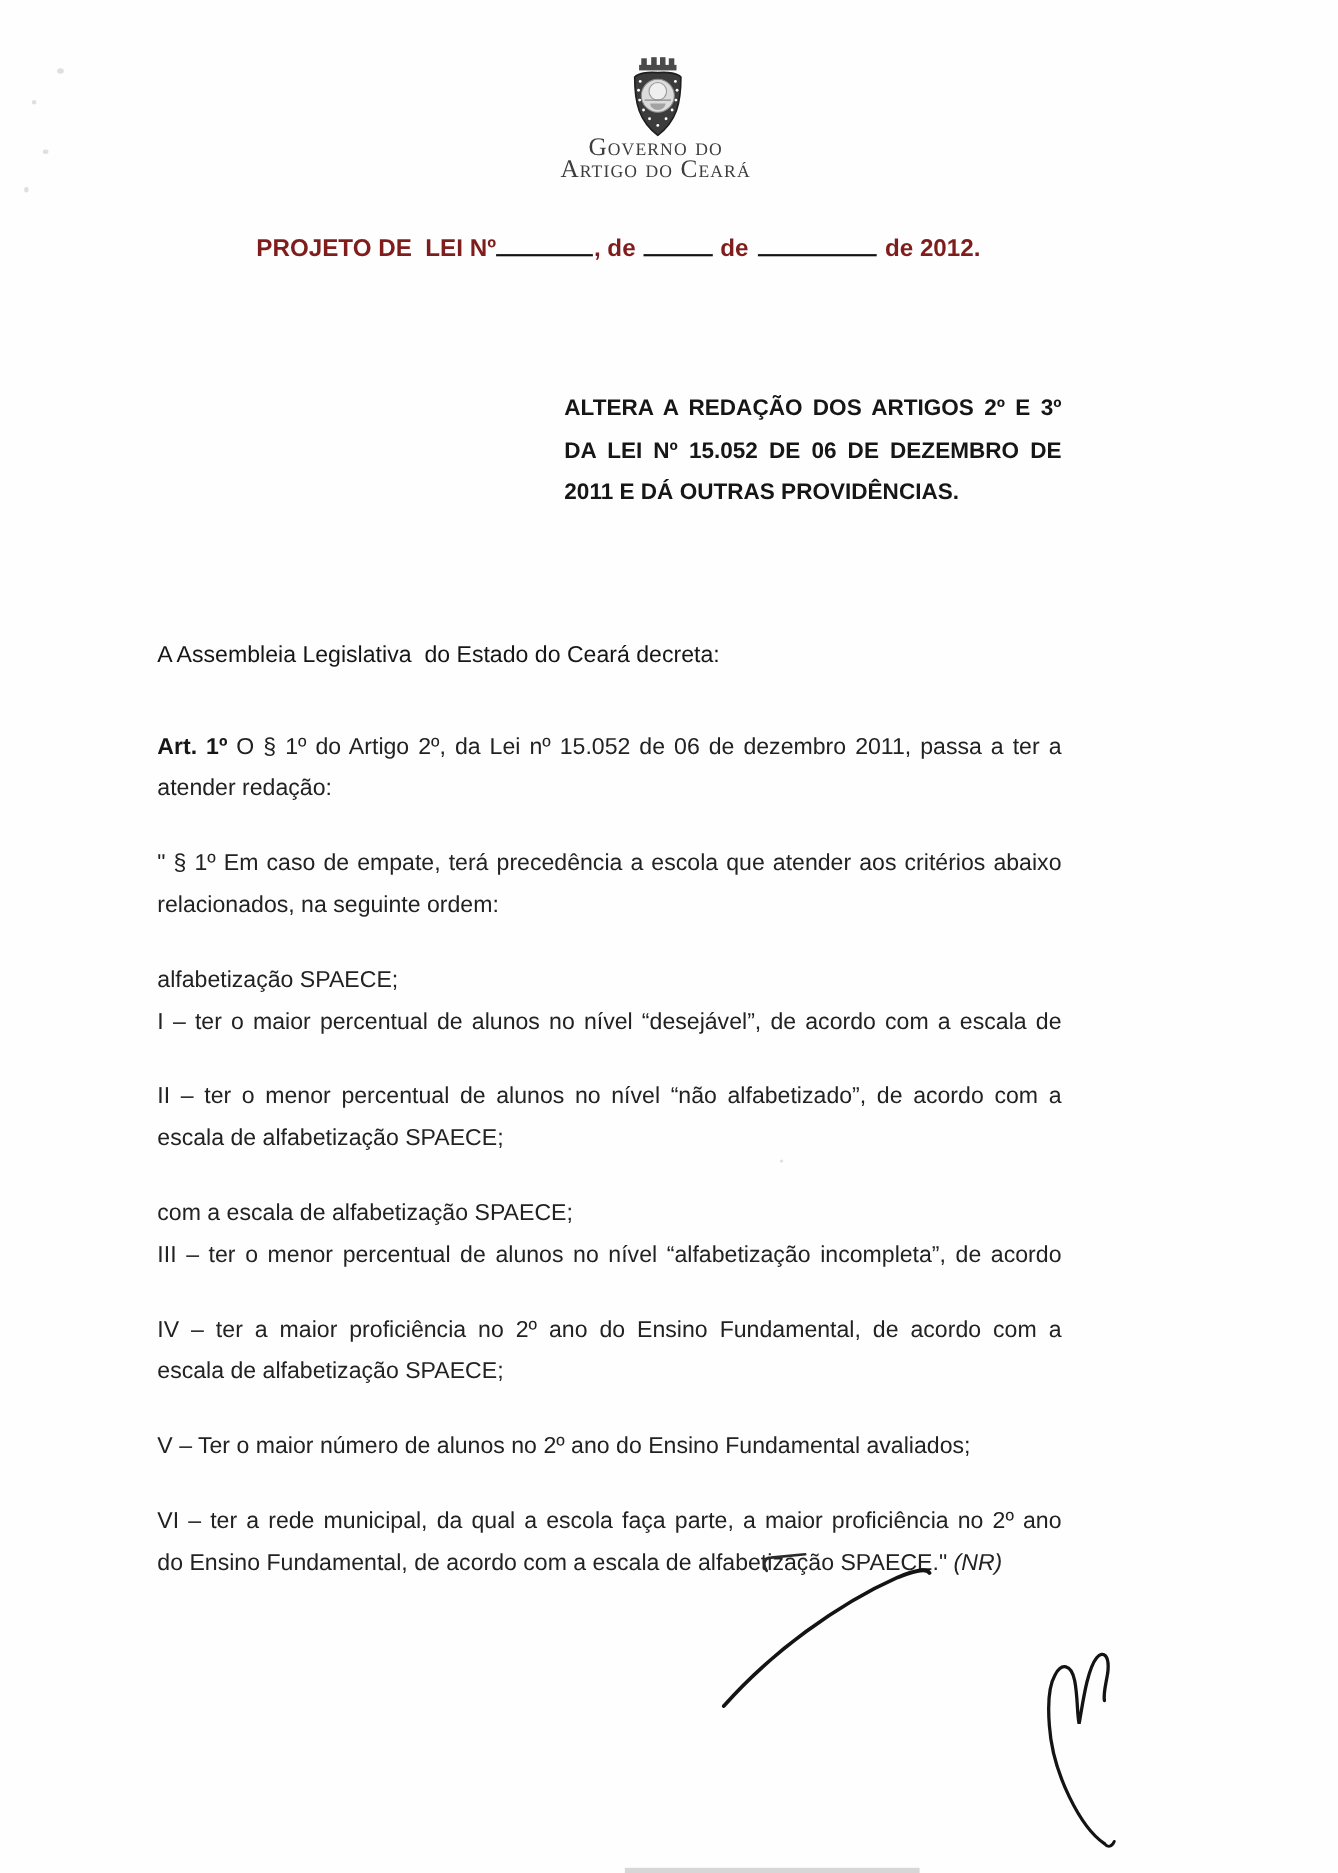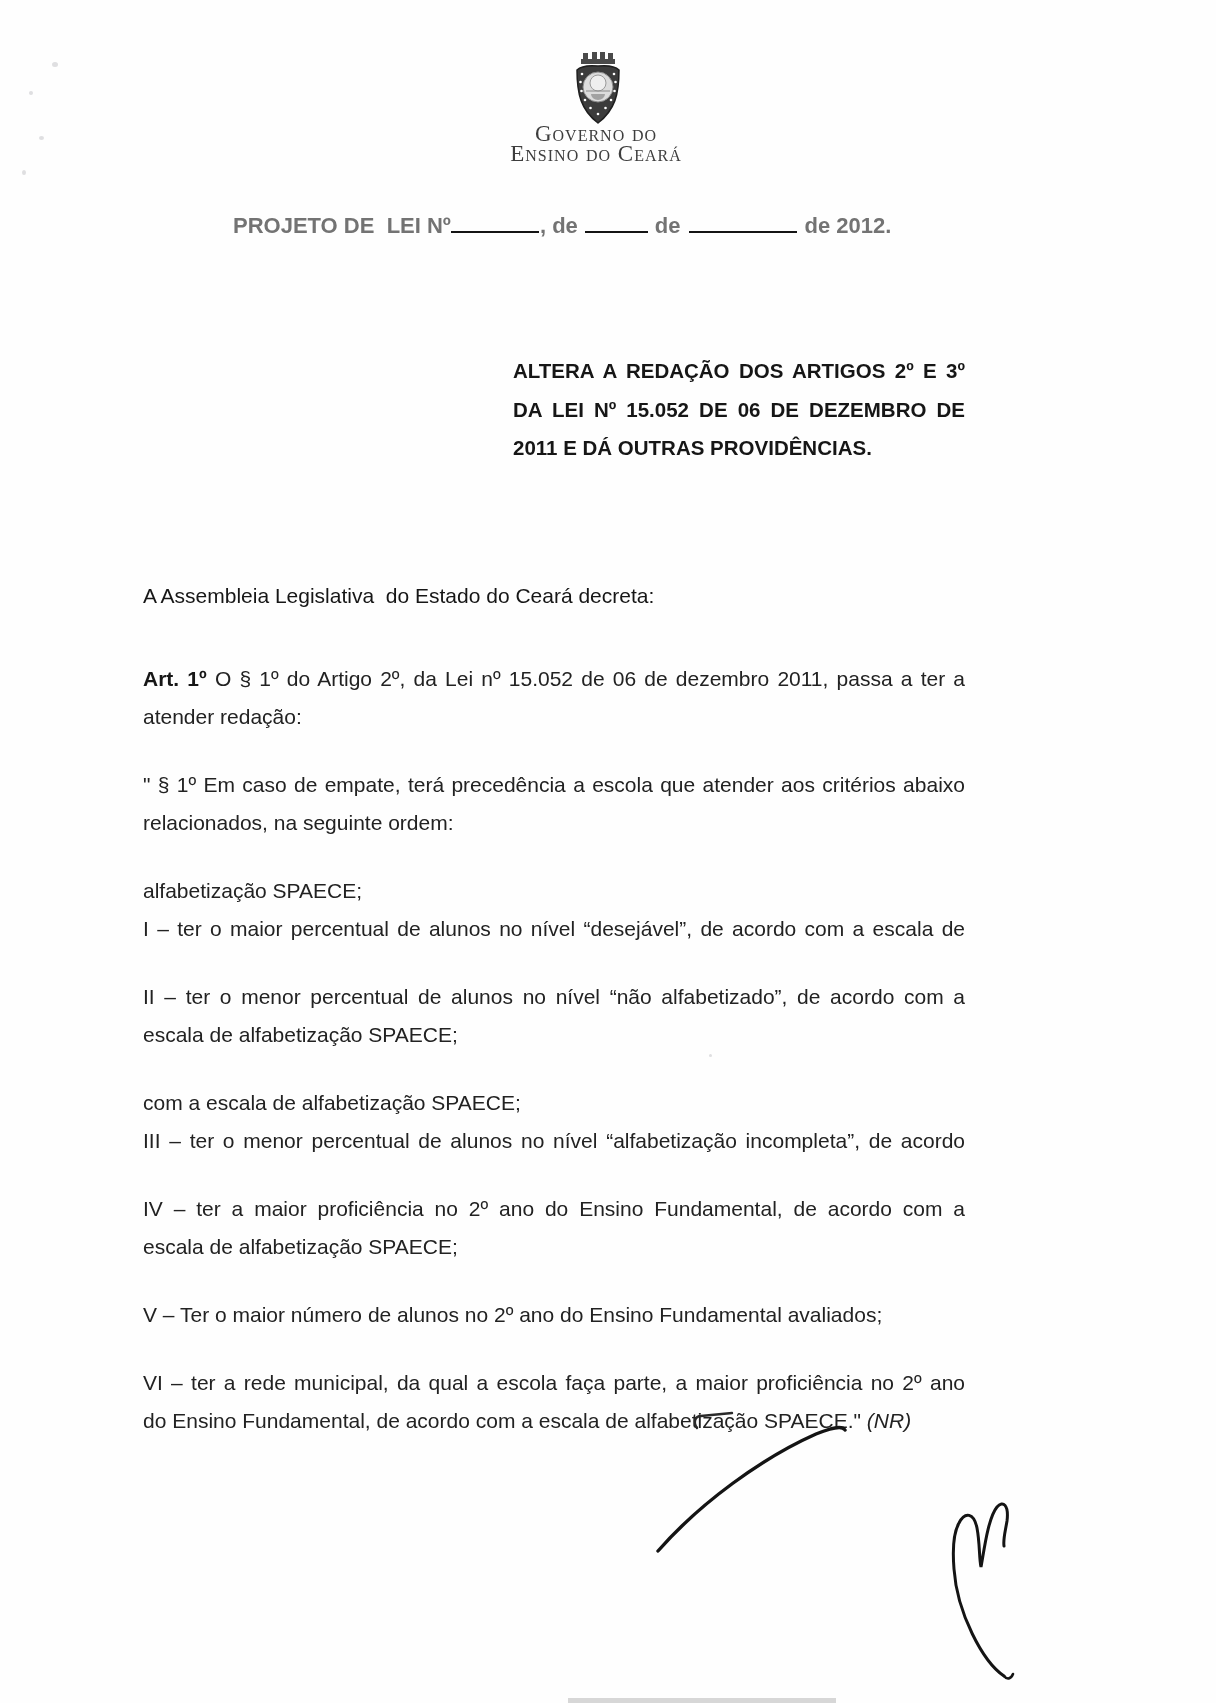--- a/index.html
+++ b/index.html
@@ -10,21 +10,21 @@
   .speck{position:absolute;background:#c4c4c8;border-radius:50%;opacity:.55;}
 
   
   .crest{position:absolute;left:566px;top:50px;width:64px;height:80px;}
   .org{position:absolute;left:443px;top:124px;width:306px;text-align:center;
        font-family:"Liberation Serif",serif;font-variant:small-caps;
        font-size:23px;line-height:20px;color:#3d3d3d;letter-spacing:1px;}
 
   
   .title{position:absolute;left:233px;top:213px;font-size:22px;font-weight:bold;
-         white-space:pre;color:#737373;}
+         white-space:pre;color:#7f1d1d;}
   .blank{display:inline-block;height:3px;border-bottom:2.5px solid #141414;vertical-align:baseline;}
   .blank.b1{width:88px;margin-right:1px;}
   .blank.b2{width:63px;margin:0 7px;}
   .blank.b3{width:108px;margin:0 8px;}
 
   
   .ementa{position:absolute;left:513px;top:352px;width:452px;
           font-size:20.5px;font-weight:bold;line-height:38.5px;color:#161616;}
   .ementa .eline{text-align:justify;text-align-last:justify;}
   .ementa .eline.last{text-align-last:left;}
@@ -83,21 +83,21 @@
       <circle cx="39.5" cy="58" r="1.3"></circle>
         <circle cx="45" cy="50" r="1.3"></circle>
       <circle cx="48.5" cy="41" r="1.3"></circle>
         <circle cx="49.5" cy="32" r="1.3"></circle>
       <circle cx="48" cy="24" r="1.3"></circle>
     </g>
   </svg>
 
   <div class="org">
     <div>Governo do</div>
-    <div>Ensino do Ceará</div>
+    <div>Artigo do Ceará</div>
   </div>
 
   <div class="title"><span>PROJETO DE  LEI Nº</span><span class="blank b1"></span><span>, de</span><span class="blank b2"></span><span>de</span><span class="blank b3"></span><span>de 2012.</span></div>
 
   <div class="ementa">
       <div class="eline">ALTERA A REDAÇÃO DOS ARTIGOS 2º E 3º</div>
       <div class="eline">DA LEI Nº 15.052 DE 06 DE DEZEMBRO DE</div>
       <div class="eline last">2011 E DÁ OUTRAS PROVIDÊNCIAS.</div>
     </div>
 

